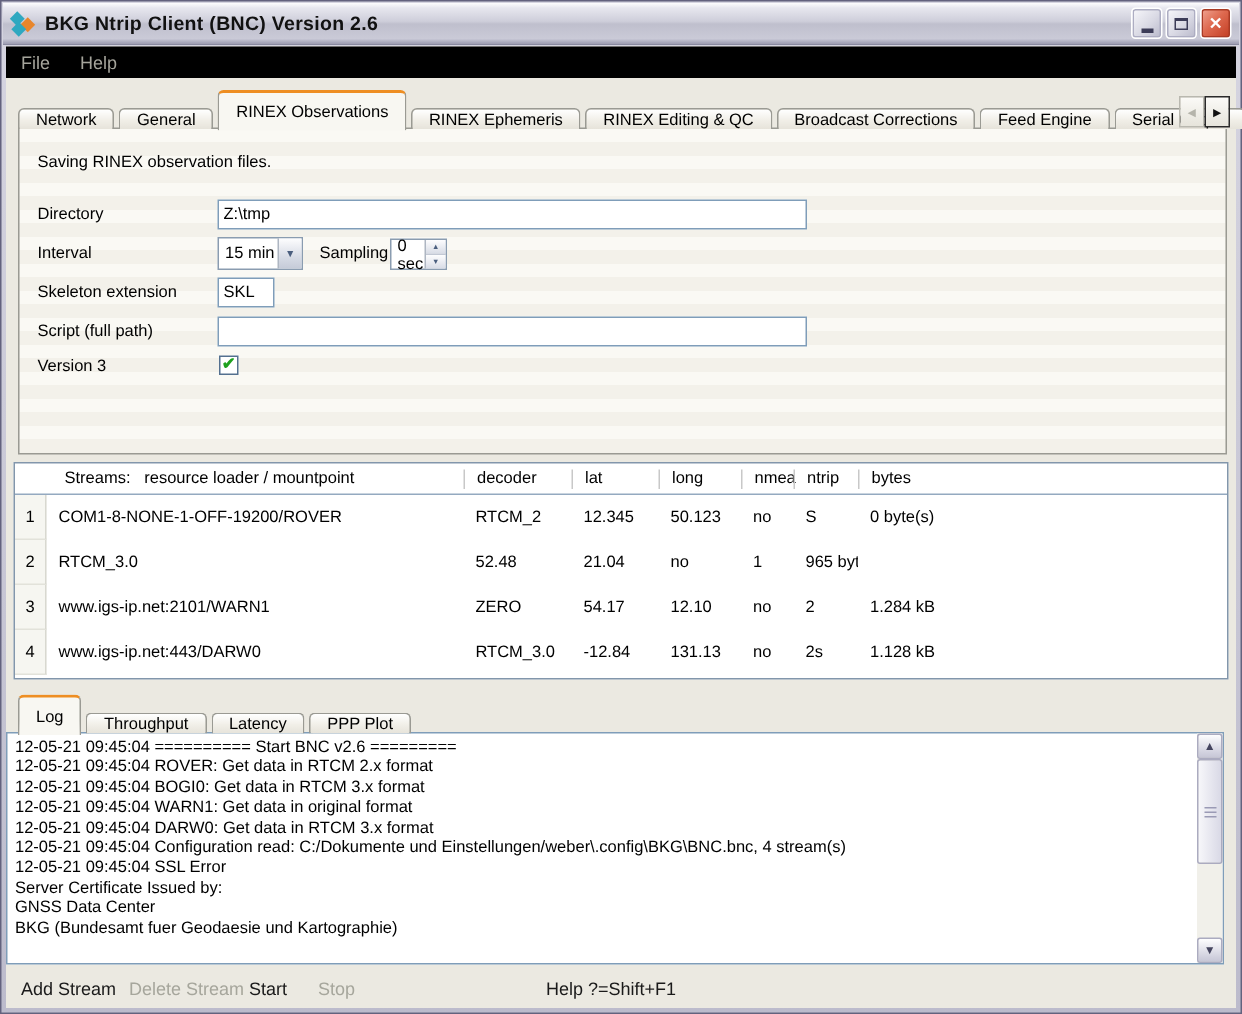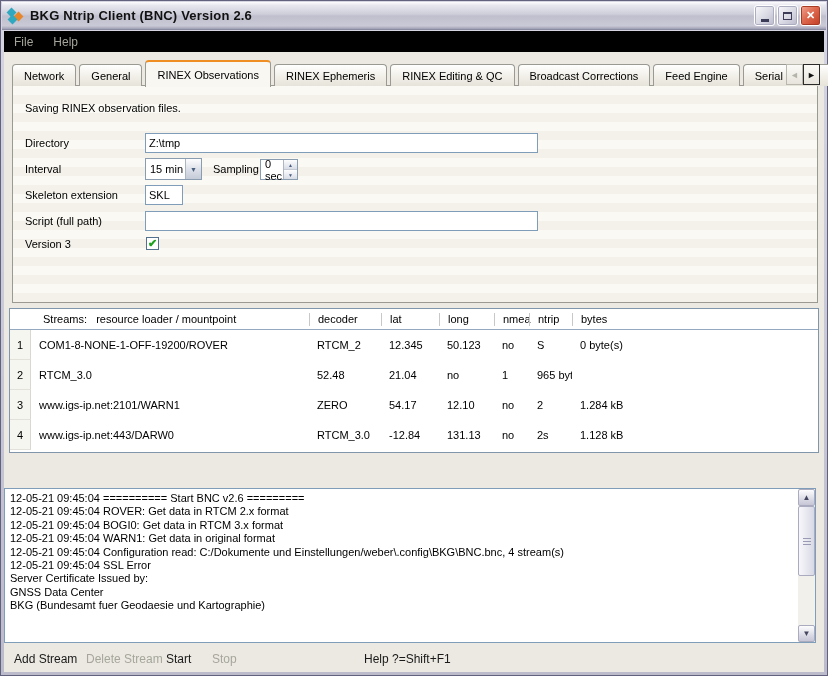--- a/index.html
+++ b/index.html
@@ -28,21 +28,21 @@
   .max-glyph { width:9px; height:8px; border:1px solid #3C3C58; border-top-width:2px; }
 
   
   .client { position:absolute; left:3px; right:3px; top:30px; bottom:3px; background:#EBE9E1; }
 
   .menubar { height:21px; display:flex; align-items:center; background:#000000; }
   .menu-item { padding:0 10px; font-size:12px; color:#A5A49B; }
 
   
   .tabbar { position:absolute; top:27px; left:8px; right:2px; height:28px; display:flex; align-items:flex-end; z-index:2; }
-  .tab { height:22px; display:flex; align-items:center; padding:0 11px; margin-right:3px; font-size:11px; color:#000;
+  .tab { height:14px; display:flex; align-items:center; padding:0 11px; margin-right:3px; font-size:11px; color:#000;
     background:linear-gradient(180deg,#FFFFFF,#F1EFE8 55%,#E6E3DA); border:1px solid #9A9A93; border-bottom:none;
     border-radius:4px 4px 0 0; white-space:nowrap; }
   .tab.active { height:27px; margin-bottom:-1px; background:#F8F7F2; border-top:2px solid #EE8E23; z-index:3; position:relative; }
   .tab-scroll { position:absolute; right:2px; bottom:1px; display:flex; height:21px; }
   .tsbtn { width:17px; display:flex; align-items:center; justify-content:center; font-size:9px;
     background:linear-gradient(180deg,#FBFAF7,#E6E4DB); border:1px solid #B9B8AF; }
   .tsbtn.disabled { color:#B5B4AB; }
   .tsbtn.enabled  { color:#111; border:1px solid #2A2A2A; }
 
   
@@ -229,27 +229,34 @@
         <div class="dcell">www.igs-ip.net:443/DARW0</div>
         <div class="dcell">RTCM_3.0</div>
         <div class="dcell">-12.84</div>
         <div class="dcell">131.13</div>
         <div class="dcell">no</div>
         <div class="dcell">2s</div>
         <div class="dcell">1.128 kB</div>
       </div>
     </div>
 
+    <div class="btabs">
+      <div class="tab active">Log</div>
+      <div class="tab">Throughput</div>
+      <div class="tab">Latency</div>
+      <div class="tab">PPP Plot</div>
+    </div>
 
     <div class="logbox">
       <div class="log-content">
         <div class="log-line">12-05-21 09:45:04 ========== Start BNC v2.6 =========</div>
         <div class="log-line">12-05-21 09:45:04 ROVER: Get data in RTCM 2.x format</div>
         <div class="log-line">12-05-21 09:45:04 BOGI0: Get data in RTCM 3.x format</div>
         <div class="log-line">12-05-21 09:45:04 WARN1: Get data in original format</div>
+        <div class="log-line">12-05-21 09:45:04 DARW0: Get data in RTCM 3.x format</div>
         <div class="log-line">12-05-21 09:45:04 Configuration read: C:/Dokumente und Einstellungen/weber\.config\BKG\BNC.bnc, 4 stream(s)</div>
         <div class="log-line">12-05-21 09:45:04 SSL Error</div>
         <div class="log-line">Server Certificate Issued by:</div>
         <div class="log-line">GNSS Data Center</div>
         <div class="log-line">BKG (Bundesamt fuer Geodaesie und Kartographie)</div>
       </div>
       <div class="vscroll">
         <div class="sb-btn sb-up">
             <span>▲</span>
           </div>

